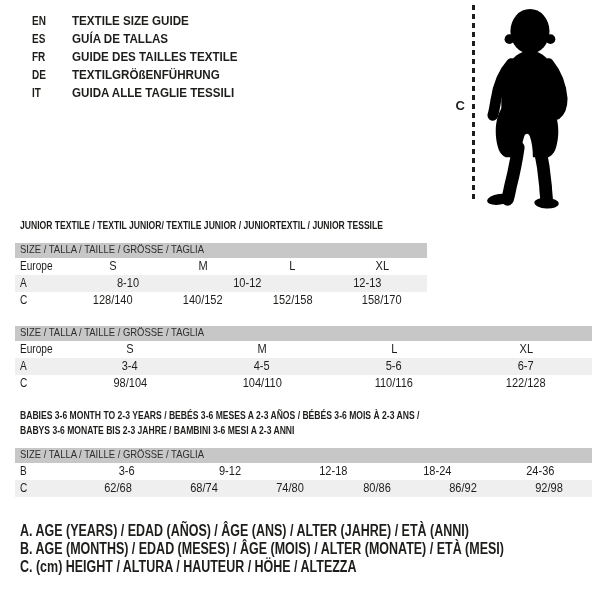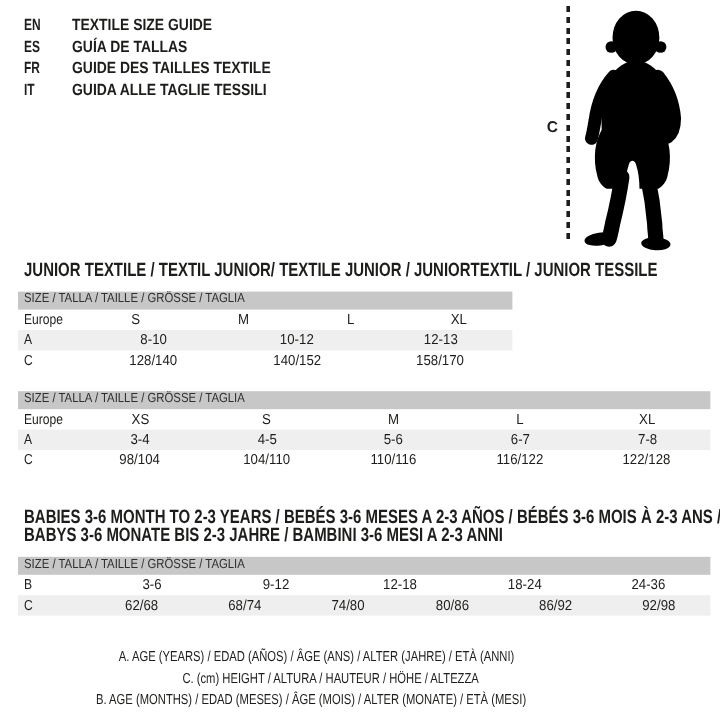--- a/index.html
+++ b/index.html
@@ -6,68 +6,69 @@
   html,body{margin:0;padding:0;background:#fff;}
   body{
     width:600px;height:600px;overflow:hidden;
     font-family:"Liberation Sans",sans-serif;
     color:var(--text,#1d1d1b);
   }
   .page{position:relative;width:600px;height:600px;background:var(--page-bg,#fff);}
 
   
   .top{position:relative;height:206px;}
-  .langs{padding:12px 0 0 20px;}
+  .langs{padding:12px 0 0 32px;}
   .lang-row{height:18px;line-height:18px;font-weight:bold;font-size:13.5px;white-space:nowrap;}
   .code{display:inline-block;width:40px;transform:scaleX(.86);transform-origin:0 50%;}
   .ltitle{display:inline-block;transform:scaleX(.86);transform-origin:0 50%;white-space:nowrap;}
 
   .figure{position:absolute;top:5px;right:28px;height:200px;display:flex;align-items:stretch;}
   .marker{align-self:center;font-weight:bold;font-size:13px;padding-right:7px;}
   .dashline{width:3px;height:198px;background:repeating-linear-gradient(to bottom,var(--text,#1d1d1b) 0 5px,transparent 5px 9px);}
   .figure svg{margin-left:9px;display:block;}
 
   
   .sq{display:inline-block;transform:scaleX(.78);transform-origin:0 50%;white-space:nowrap;}
   .sm{display:inline-block;transform:scaleX(.86);transform-origin:0 50%;white-space:nowrap;}
   .sc{display:inline-block;transform:scaleX(.84);transform-origin:0 50%;white-space:nowrap;}
   .scc{display:inline-block;transform:scaleX(.92);white-space:nowrap;}
 
   
   #tables{margin-left:15px;}
   .tsec{}
-  .ttitle{font-weight:bold;font-size:16px;line-height:15px;padding-left:5px;}
+  .ttitle{font-weight:bold;font-size:11px;line-height:15px;padding-left:5px;}
   .sizebar{margin-top:10px;height:15px;line-height:13px;background:var(--bar-bg,#c7c7c7);
            font-size:11px;color:var(--bar-text,#2f2f2f);padding-left:5px;}
   .trow{display:flex;height:17px;line-height:17px;font-size:12px;}
   .trow.alt{background:var(--row-alt,#efefef);}
   .tlabel{padding-left:5px;}
   .tcell{flex:1;text-align:center;}
 
   .t0{margin-top:12px;width:412px;}
   .t1{margin-top:17px;width:577px;}
-  .t2{margin-top:32px;width:577px;}
+  .t2{margin-top:16px;width:577px;}
   .t0 .tlabel{width:48px;}
   .t1 .tlabel{width:44px;}
   .t2 .tlabel{width:55px;}
 
   
   #legend{margin-top:25px;padding-left:20px;}
-  .legend-line{height:18px;line-height:18px;font-weight:normal;font-size:12px;white-space:nowrap;text-align:center;}
+  .legend-line{height:18px;line-height:18px;font-weight:bold;font-size:16px;white-space:nowrap;}
 </style>
 </head>
 <body>
 
 <div class="page">
 
   <header class="top">
     <div class="langs" id="langs">
         <div class="lang-row"><span class="code"><span class="sm">EN</span></span><span class="ltitle">TEXTILE SIZE GUIDE</span></div>
         <div class="lang-row"><span class="code"><span class="sm">ES</span></span><span class="ltitle">GUÍA DE TALLAS</span></div>
         <div class="lang-row"><span class="code"><span class="sm">FR</span></span><span class="ltitle">GUIDE DES TAILLES TEXTILE</span></div>
+        <div class="lang-row"><span class="code"><span class="sm">DE</span></span><span class="ltitle">TEXTILGRÖßENFÜHRUNG</span></div>
         <div class="lang-row"><span class="code"><span class="sm">IT</span></span><span class="ltitle">GUIDA ALLE TAGLIE TESSILI</span></div>
       </div>
 
     <div class="figure">
       <span class="marker">C</span>
       <span class="dashline"></span>
       <svg width="88" height="205" viewBox="0 0 90 210" aria-hidden="true">
         <g fill="#000">
           <ellipse cx="47" cy="27" rx="20" ry="23"></ellipse>
           <circle cx="26" cy="35" r="5"></circle>
@@ -104,49 +105,47 @@
           <div class="trow alt">
             <span class="tlabel"><span class="sc">A</span></span>
             <span class="tcell"><span class="scc">8-10</span></span>
             <span class="tcell"><span class="scc">10-12</span></span>
             <span class="tcell"><span class="scc">12-13</span></span>
           </div>
           <div class="trow">
             <span class="tlabel"><span class="sc">C</span></span>
             <span class="tcell"><span class="scc">128/140</span></span>
             <span class="tcell"><span class="scc">140/152</span></span>
+            <span class="tcell"><span class="scc">152/158</span></span>
             <span class="tcell"><span class="scc">158/170</span></span>
           </div>
         </div>
       </section>
       <section class="tsec t1">
         <div class="sizebar"><span class="sm">SIZE / TALLA / TAILLE / GRÖSSE / TAGLIA</span></div>
         <div class="trows">
           <div class="trow">
             <span class="tlabel"><span class="sc">Europe</span></span>
-            <span class="tcell"><span class="scc">XS</span></span>
             <span class="tcell"><span class="scc">S</span></span>
             <span class="tcell"><span class="scc">M</span></span>
             <span class="tcell"><span class="scc">L</span></span>
             <span class="tcell"><span class="scc">XL</span></span>
           </div>
           <div class="trow alt">
             <span class="tlabel"><span class="sc">A</span></span>
             <span class="tcell"><span class="scc">3-4</span></span>
             <span class="tcell"><span class="scc">4-5</span></span>
             <span class="tcell"><span class="scc">5-6</span></span>
             <span class="tcell"><span class="scc">6-7</span></span>
-            <span class="tcell"><span class="scc">7-8</span></span>
           </div>
           <div class="trow">
             <span class="tlabel"><span class="sc">C</span></span>
             <span class="tcell"><span class="scc">98/104</span></span>
             <span class="tcell"><span class="scc">104/110</span></span>
             <span class="tcell"><span class="scc">110/116</span></span>
-            <span class="tcell"><span class="scc">116/122</span></span>
             <span class="tcell"><span class="scc">122/128</span></span>
           </div>
         </div>
       </section>
       <section class="tsec t2">
         <div class="ttitle">
           <div><span class="sq">BABIES 3-6 MONTH TO 2-3 YEARS / BEBÉS 3-6 MESES A 2-3 AÑOS / BÉBÉS 3-6 MOIS À 2-3 ANS /</span></div>
           <div><span class="sq">BABYS 3-6 MONATE BIS 2-3 JAHRE / BAMBINI 3-6 MESI A 2-3 ANNI</span></div>
         </div>
         <div class="sizebar"><span class="sm">SIZE / TALLA / TAILLE / GRÖSSE / TAGLIA</span></div>
@@ -167,17 +166,17 @@
             <span class="tcell"><span class="scc">80/86</span></span>
             <span class="tcell"><span class="scc">86/92</span></span>
             <span class="tcell"><span class="scc">92/98</span></span>
           </div>
         </div>
       </section>
     </main>
 
   <footer id="legend">
       <div class="legend-line"><span class="sq">A. AGE (YEARS) / EDAD (AÑOS) / ÂGE (ANS) / ALTER (JAHRE) / ETÀ (ANNI)</span></div>
+      <div class="legend-line"><span class="sq">B. AGE (MONTHS) / EDAD (MESES) / ÂGE (MOIS) / ALTER (MONATE) / ETÀ (MESI)</span></div>
       <div class="legend-line"><span class="sq">C. (cm) HEIGHT / ALTURA / HAUTEUR / HÖHE / ALTEZZA</span></div>
-      <div class="legend-line"><span class="sq">B. AGE (MONTHS) / EDAD (MESES) / ÂGE (MOIS) / ALTER (MONATE) / ETÀ (MESI)</span></div>
     </footer>
 
 </div>
 
 </body></html>

